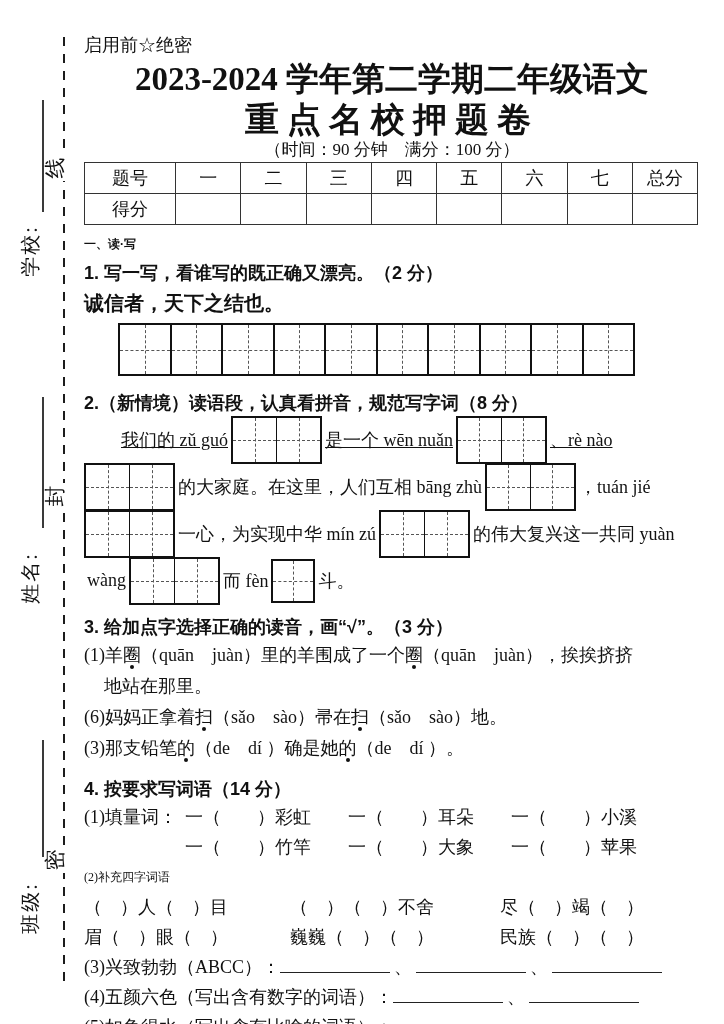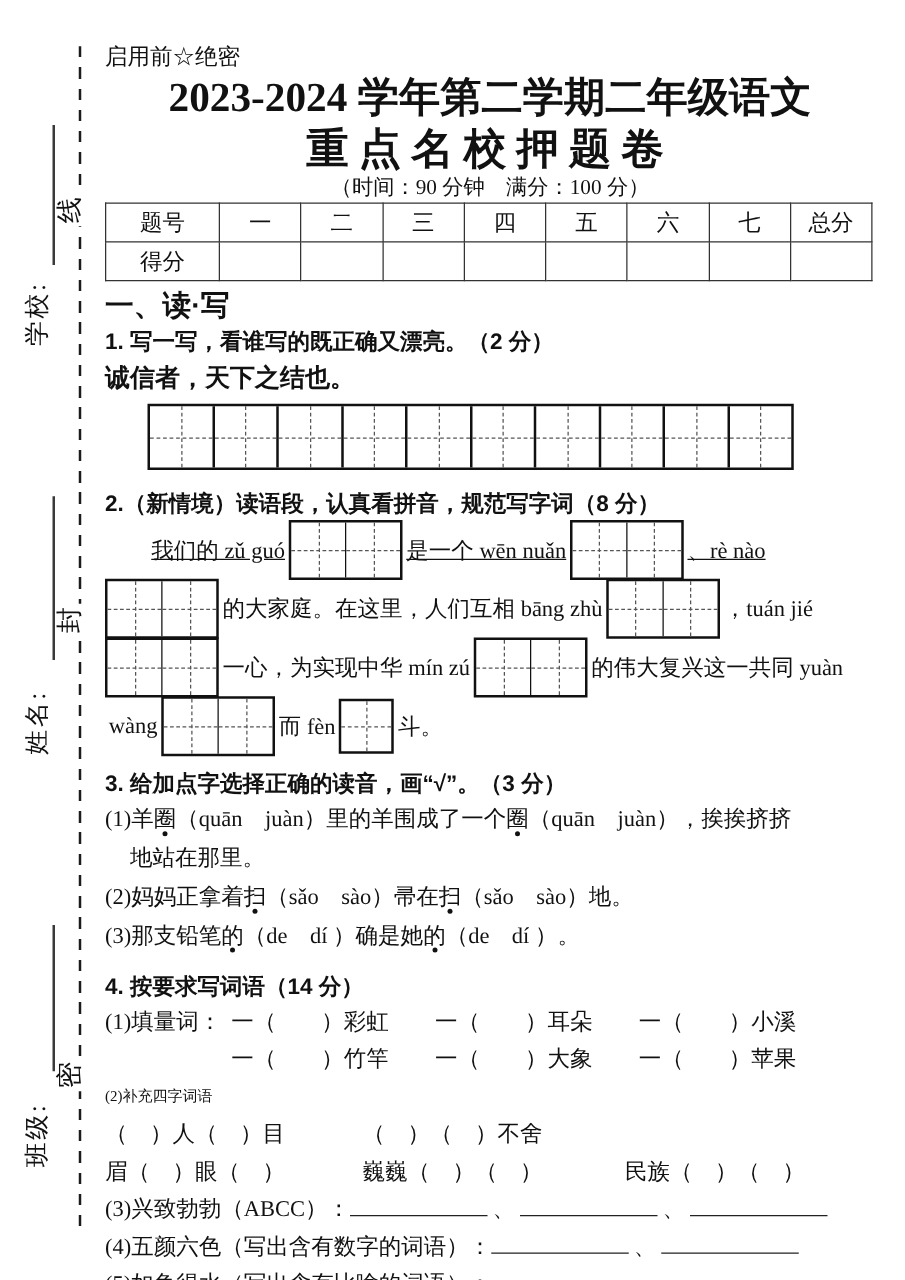--- a/index.html
+++ b/index.html
@@ -28,21 +28,21 @@
   .secrecy { font-size:18px; line-height:22px; }
   .t1 { margin:2px 0 0 0; font-size:33px; line-height:42px; text-align:center; font-weight:bold;
         font-family:"Liberation Serif","DejaVu Serif",serif; }
   .t2 { margin:0; font-size:34px; line-height:40px; text-align:center; font-weight:bold; letter-spacing:8px; }
   .info { font-size:17px; line-height:20px; text-align:center; margin-bottom:2px; }
   table.score { border-collapse:collapse; width:614px; table-layout:fixed; margin-top:2px; }
   table.score td {
     border:1.6px solid #333; height:30px; text-align:center; font-size:18px; padding:0;
   }
   td.col0 { width:90px; }
-  .sec-title { font-size:23px; font-weight:bold; margin-top:6px; line-height:26px;
+  .sec-title { font-size:12px; font-weight:bold; margin-top:6px; line-height:26px;
         font-family:"Liberation Sans","DejaVu Sans",sans-serif; }
   .q-title { font-size:18px; font-weight:bold; line-height:26px; margin-top:3px;
         font-family:"Liberation Sans","DejaVu Sans",sans-serif; }
   .q1-sent { font-size:20px; font-weight:bold; text-align:left; line-height:30px; margin-top:2px; }
   
   .g10 { display:flex; width:fit-content; border:2.5px solid #111; margin:5px 0 0 34px; }
   .g10 .cell { width:49.5px; height:49px; border-right:2px solid #111; position:relative; }
   .g2  { display:flex; width:fit-content; border:2.2px solid #111; flex:none; }
   .g2 .cell { width:43px; height:44px; border-right:1.6px solid #111; position:relative; }
   .g1  { display:flex; width:fit-content; border:2.2px solid #111; flex:none; }
@@ -169,21 +169,21 @@
       <span class="txt">而 fèn</span>
       <span class="g1"><span class="cell"></span></span>
       <span class="txt">斗。</span>
     </div>
 
     <div class="q-title" style="margin-top:10px">3. 给加点字选择正确的读音，画“√”。（3 分）</div>
 
     <div class="q3item"><span>(1)羊</span><span class="ed">圈</span><span>（quān　juàn）里的羊围成了一个</span><span class="ed">圈</span><span>（quān　juàn），挨挨挤挤</span></div>
     <div class="q3item q3wrap">地站在那里。</div>
 
-    <div class="q3item"><span>(2)妈妈正拿着</span><span class="ed">扫</span><span>（sǎo　sào）帚在</span><span class="ed">扫</span><span>（sǎo　sào）地。</span></div>
+    <div class="q3item"><span>(6)妈妈正拿着</span><span class="ed">扫</span><span>（sǎo　sào）帚在</span><span class="ed">扫</span><span>（sǎo　sào）地。</span></div>
 
     <div class="q3item"><span>(3)那支铅笔</span><span class="ed">的</span><span>（de　dí ）确是她</span><span class="ed">的</span><span>（de　dí ）。</span></div>
 
     <div class="q-title" style="margin-top:12px">4. 按要求写词语（14 分）</div>
 
     <div class="q4row">
       <span class="w101">(1)填量词：</span>
       <span class="w163">一（　　）彩虹</span>
       <span class="w163">一（　　）耳朵</span>
       <span>一（　　）小溪</span>
@@ -192,20 +192,21 @@
       <span class="w101"></span>
       <span class="w163">一（　　）竹竿</span>
       <span class="w163">一（　　）大象</span>
       <span>一（　　）苹果</span>
     </div>
 
     <div class="q4label">(2)补充四字词语</div>
     <div class="q4row">
       <span class="w206">（　）人（　）目</span>
       <span class="w210">（　）（　）不舍</span>
+      <span>尽（　）竭（　）</span>
     </div>
     <div class="q4row">
       <span class="w206">眉（　）眼（　）</span>
       <span class="w210">巍巍（　）（　）</span>
       <span>民族（　）（　）</span>
     </div>
 
     <div class="q4fill">
       <span>(3)兴致勃勃（ABCC）：</span>
       <span class="blank"></span>

